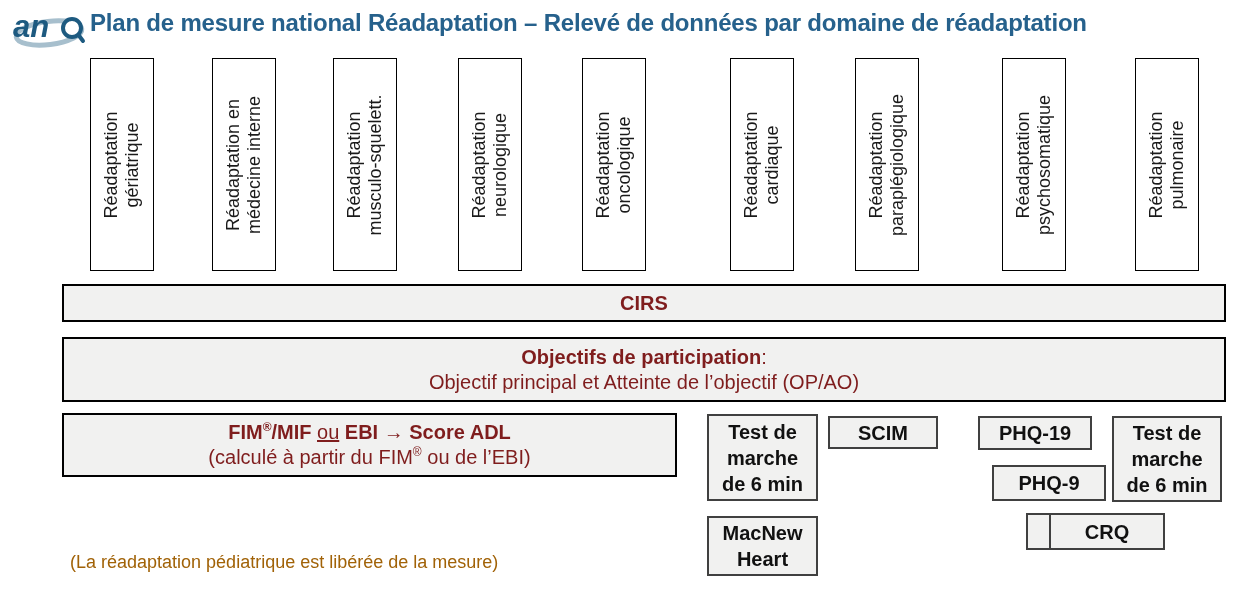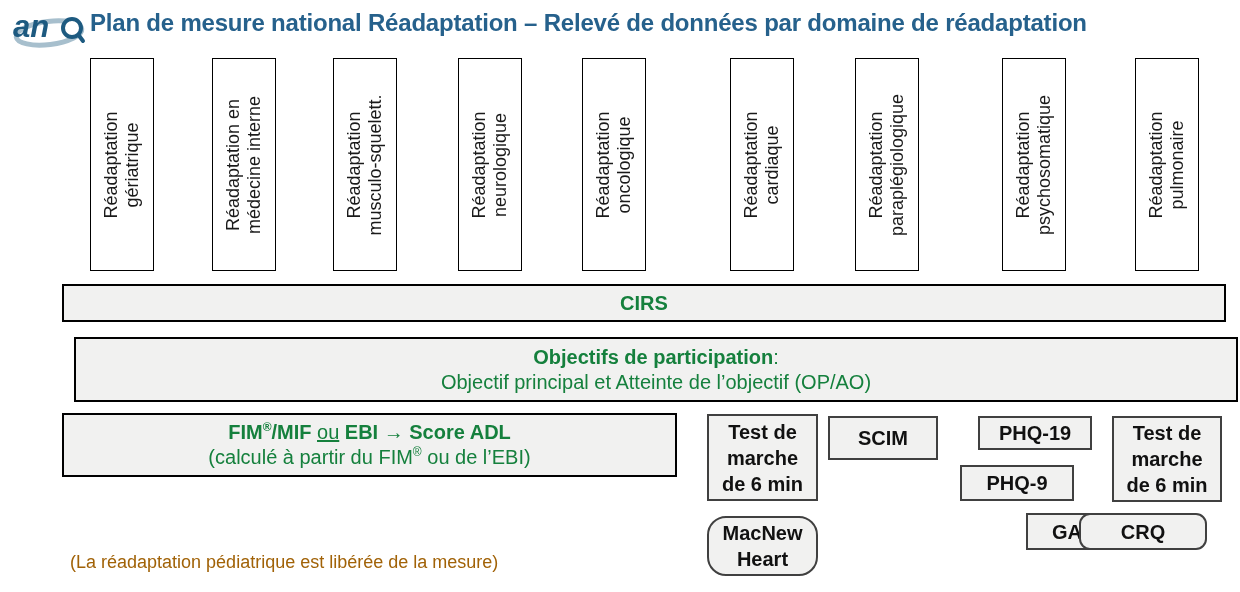--- a/index.html
+++ b/index.html
@@ -15,21 +15,21 @@
           border:1.5px solid #000; box-sizing:border-box; }
   .vbox .rot { position:absolute; top:50%; left:50%;
                transform:translate(-50%,-50%) rotate(-90deg);
                display:block; width:max-content;
                white-space:pre-line; text-align:center;
                font-size:18px; line-height:1.18; color:#1a1a1a; }
 
   
   .bar { position:absolute; background:#f1f1f0; border:2px solid #000; box-sizing:border-box;
          display:flex; flex-direction:column; justify-content:center; align-items:center;
-         text-align:center; color:#15803d; }
+         text-align:center; color:#7f1d1d; }
   .bar .l1 { font-size:20px; line-height:1.25; white-space:pre-wrap; }
   .bar .l2 { font-size:20px; line-height:1.25; font-weight:normal; }
   .b { font-weight:bold; }
   .u { text-decoration:underline; }
   .reg { font-size:60%; vertical-align:super; line-height:0; }
 
   
   .sbox { position:absolute; background:#f1f1f0; border:2px solid #404040; box-sizing:border-box;
           display:flex; justify-content:center; align-items:center; text-align:center;
           font-weight:bold; font-size:20px; line-height:1.3; white-space:pre-line; color:#111; }
@@ -84,46 +84,46 @@
     </div>
   <div class="vbox" style="left:1135px">
       <span class="rot">Réadaptation
 pulmonaire</span>
     </div>
 
   <div class="bar" style="left:62px; top:284px; width:1164px; height:38px;">
     <div class="l1 b">CIRS</div>
   </div>
 
-  <div class="bar" style="left:62px; top:337px; width:1164px; height:65px;margin-left:12px;">
+  <div class="bar" style="left:62px; top:337px; width:1164px; height:65px;">
     <div class="l1"><span class="b">Objectifs de participation</span><span>:</span></div>
     <div class="l2">Objectif principal et Atteinte de l’objectif (OP/AO)</div>
   </div>
 
   <div class="bar" style="left:62px; top:413px; width:615px; height:64px;">
     <div class="l1"><span class="b">FIM</span><span class="b reg">®</span><span class="b">/MIF </span><span class="u">ou</span><span class="b"> EBI </span><span>→ </span><span class="b">Score ADL</span></div>
     <div class="l2"><span>(calculé à partir du FIM</span><span class="reg">®</span><span> ou de l’EBI)</span></div>
   </div>
 
   <div class="sbox" style="left:707px; top:414px; width:111px; height:87px;">Test de
 marche
 de 6 min</div>
 
-  <div class="sbox" style="left:828px; top:416px; width:110px; height:44px;">SCIM</div>
+  <div class="sbox" style="left:828px; top:416px; width:110px; height:33px;">SCIM</div>
 
   <div class="sbox" style="left:978px; top:416px; width:114px; height:34px;">PHQ-19</div>
 
-  <div class="sbox" style="left:960px; top:465px; width:114px; height:36px;">PHQ-9</div>
+  <div class="sbox" style="left:992px; top:465px; width:114px; height:36px;">PHQ-9</div>
 
   <div class="sbox" style="left:978px; top:513px; width:114px; height:37px;margin-left:48px;">GAD-7</div>
 
   <div class="sbox" style="left:1112px; top:416px; width:110px; height:86px;">Test de
 marche
 de 6 min</div>
 
-  <div class="sbox" style="left:1079px; top:513px; width:128px; height:37px;border-radius:11px;">CRQ</div>
+  <div class="sbox" style="left:1049px; top:513px; width:116px; height:37px;">CRQ</div>
 
-  <div class="sbox" style="left:707px; top:516px; width:111px; height:60px;border-radius:19px;">MacNew
+  <div class="sbox" style="left:707px; top:516px; width:111px; height:60px;">MacNew
 Heart</div>
 
   <div class="footnote">(La réadaptation pédiatrique est libérée de la mesure)</div>
 
 </div>
 
 </body></html>

